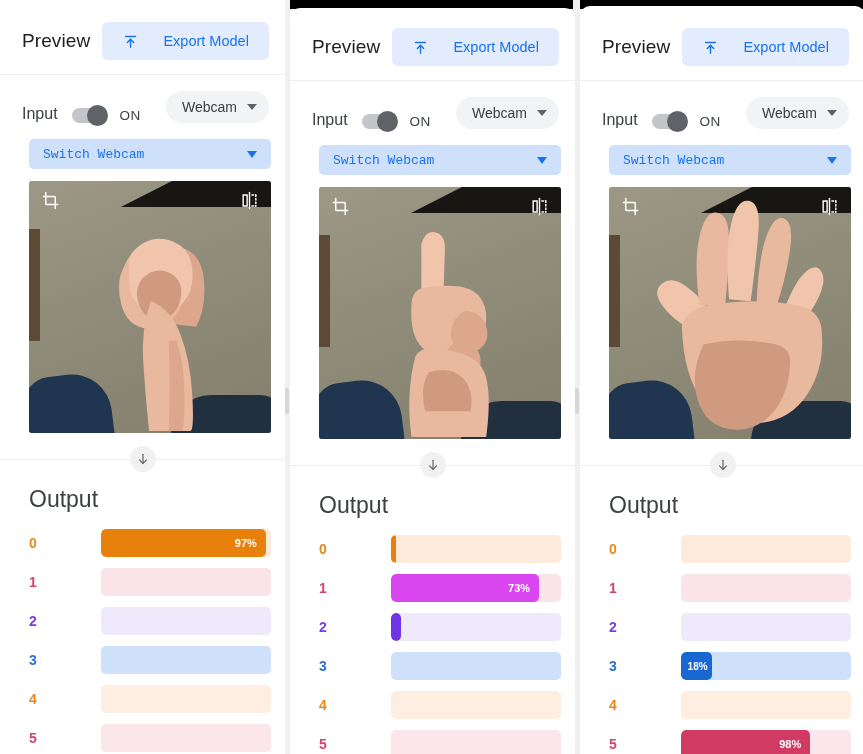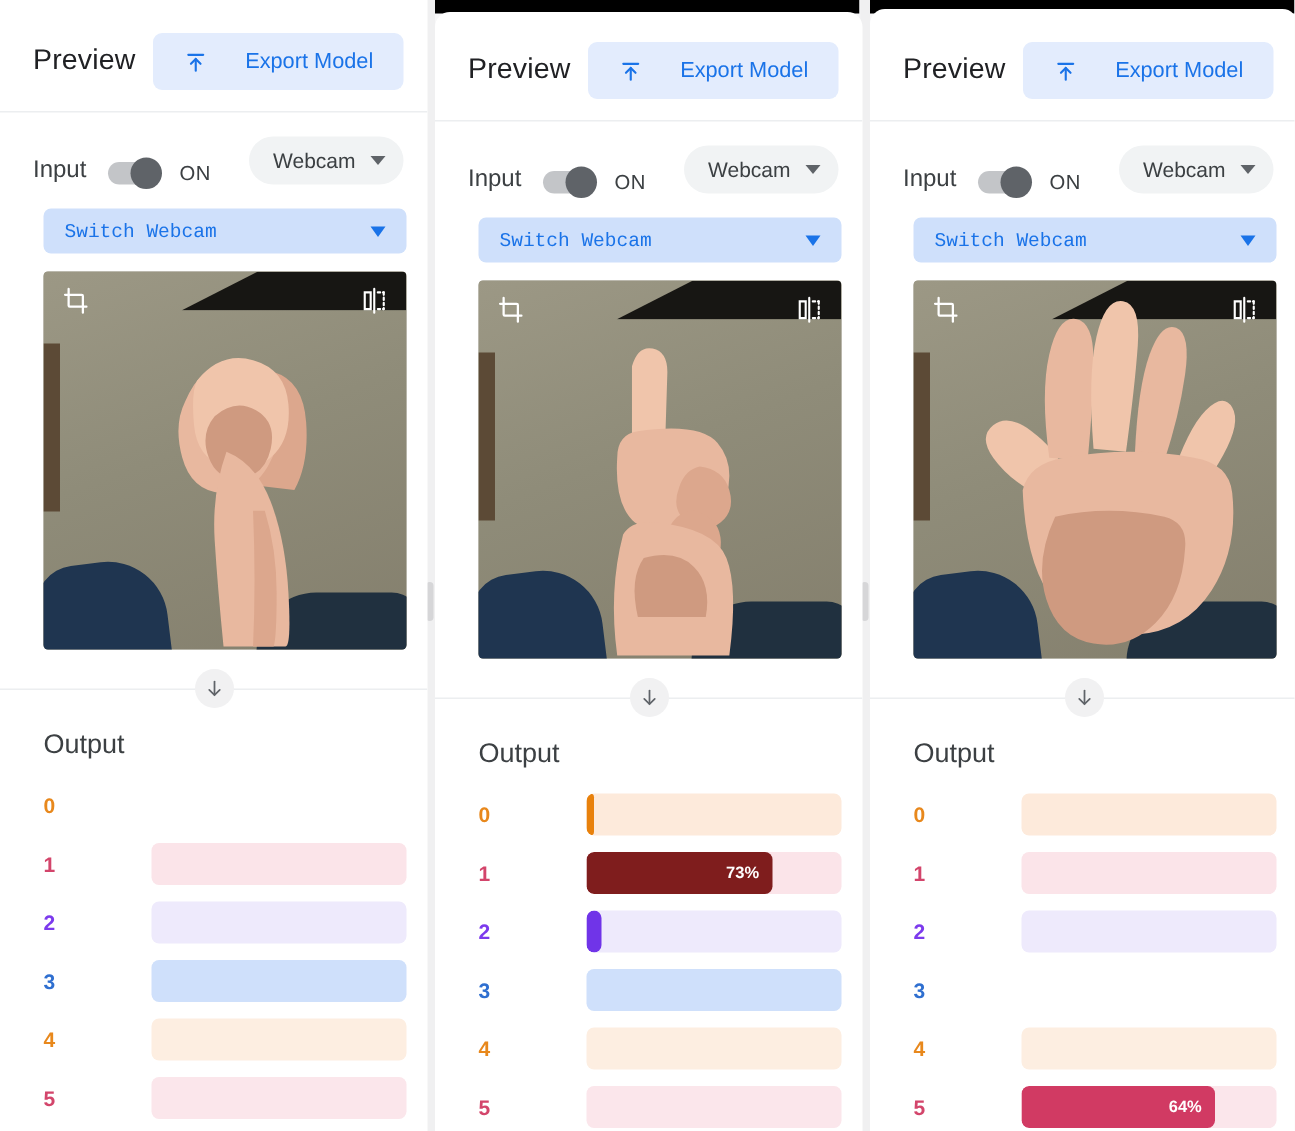--- a/index.html
+++ b/index.html
@@ -266,21 +266,21 @@
     width: 26px; height: 26px;
     border-radius: 50%;
     background: #f1f1f2;
     display: flex;
     align-items: center;
     justify-content: center;
   }
 
   
   .output-title {
-    font-size: 18px;
+    font-size: 23px;
     color: #3c4043;
     margin: 14px 0 0 29px;
   }
   .bars {
     margin-top: 16px;
     padding: 0 14px 0 29px;
   }
   .bar-row {
     display: flex;
     align-items: center;
@@ -410,20 +410,25 @@
             <path d="M12 4v15"></path>
                 <path d="M6 13.5l6 6 6-6"></path>
           </svg>
         </div>
       </div>
 
       <div class="output-title">Output</div>
       <div class="bars bars-slot">
             <div class="bar-row">
               <div class="bar-label" style="color: rgb(232, 136, 28);">0</div>
+              <div class="bar-track" style="background: rgb(253, 234, 219);">
+                <div class="bar-fill" style="background: rgb(232, 129, 12); width: 97%;">
+                  <span class="bar-pct">97%</span>
+                </div>
+              </div>
             </div>
             <div class="bar-row">
               <div class="bar-label" style="color: rgb(211, 69, 107);">1</div>
               <div class="bar-track" style="background: rgb(251, 228, 233);">
                 <div class="bar-fill" style="background: rgb(209, 58, 99); width: 0%;"></div>
               </div>
             </div>
             <div class="bar-row">
               <div class="bar-label" style="color: rgb(124, 58, 237);">2</div>
               <div class="bar-track" style="background: rgb(238, 234, 252);">
@@ -532,21 +537,21 @@
       <div class="bars bars-slot">
             <div class="bar-row">
               <div class="bar-label" style="color: rgb(232, 136, 28);">0</div>
               <div class="bar-track" style="background: rgb(253, 234, 219);">
                 <div class="bar-fill" style="background: rgb(232, 129, 12); width: 3%;"></div>
               </div>
             </div>
             <div class="bar-row">
               <div class="bar-label" style="color: rgb(211, 69, 107);">1</div>
               <div class="bar-track" style="background: rgb(251, 228, 233);">
-                <div class="bar-fill" style="background: #7f1d1d; width: 73%;">
+                <div class="bar-fill" style="background: #d946ef; width: 73%; padding-left: 24px;">
                   <span class="bar-pct">73%</span>
                 </div>
               </div>
             </div>
             <div class="bar-row">
               <div class="bar-label" style="color: rgb(124, 58, 237);">2</div>
               <div class="bar-track" style="background: rgb(238, 234, 252);">
                 <div class="bar-fill" style="background: rgb(112, 52, 232); width: 6%;"></div>
               </div>
             </div>
@@ -664,32 +669,37 @@
               </div>
             </div>
             <div class="bar-row">
               <div class="bar-label" style="color: rgb(124, 58, 237);">2</div>
               <div class="bar-track" style="background: rgb(238, 234, 252);">
                 <div class="bar-fill" style="background: rgb(112, 52, 232); width: 0%;"></div>
               </div>
             </div>
             <div class="bar-row">
               <div class="bar-label" style="color: rgb(47, 111, 208);">3</div>
+              <div class="bar-track" style="background: rgb(207, 224, 251);">
+                <div class="bar-fill" style="background: rgb(25, 103, 210); width: 18%;">
+                  <span class="bar-pct tiny">18%</span>
+                </div>
+              </div>
             </div>
             <div class="bar-row">
               <div class="bar-label" style="color: rgb(232, 136, 28);">4</div>
               <div class="bar-track" style="background: rgb(253, 238, 225);">
                 <div class="bar-fill" style="background: rgb(232, 129, 12); width: 0%;"></div>
               </div>
             </div>
             <div class="bar-row">
               <div class="bar-label" style="color: rgb(211, 69, 107);">5</div>
               <div class="bar-track" style="background: rgb(251, 230, 235);">
                 <div class="bar-fill" style="background: rgb(209, 58, 99); width: 76%;">
-                  <span class="bar-pct">64%</span>
+                  <span class="bar-pct">98%</span>
                 </div>
               </div>
             </div>
           </div>
 
     </div>
   </div>
     </div>
 </div>
 

